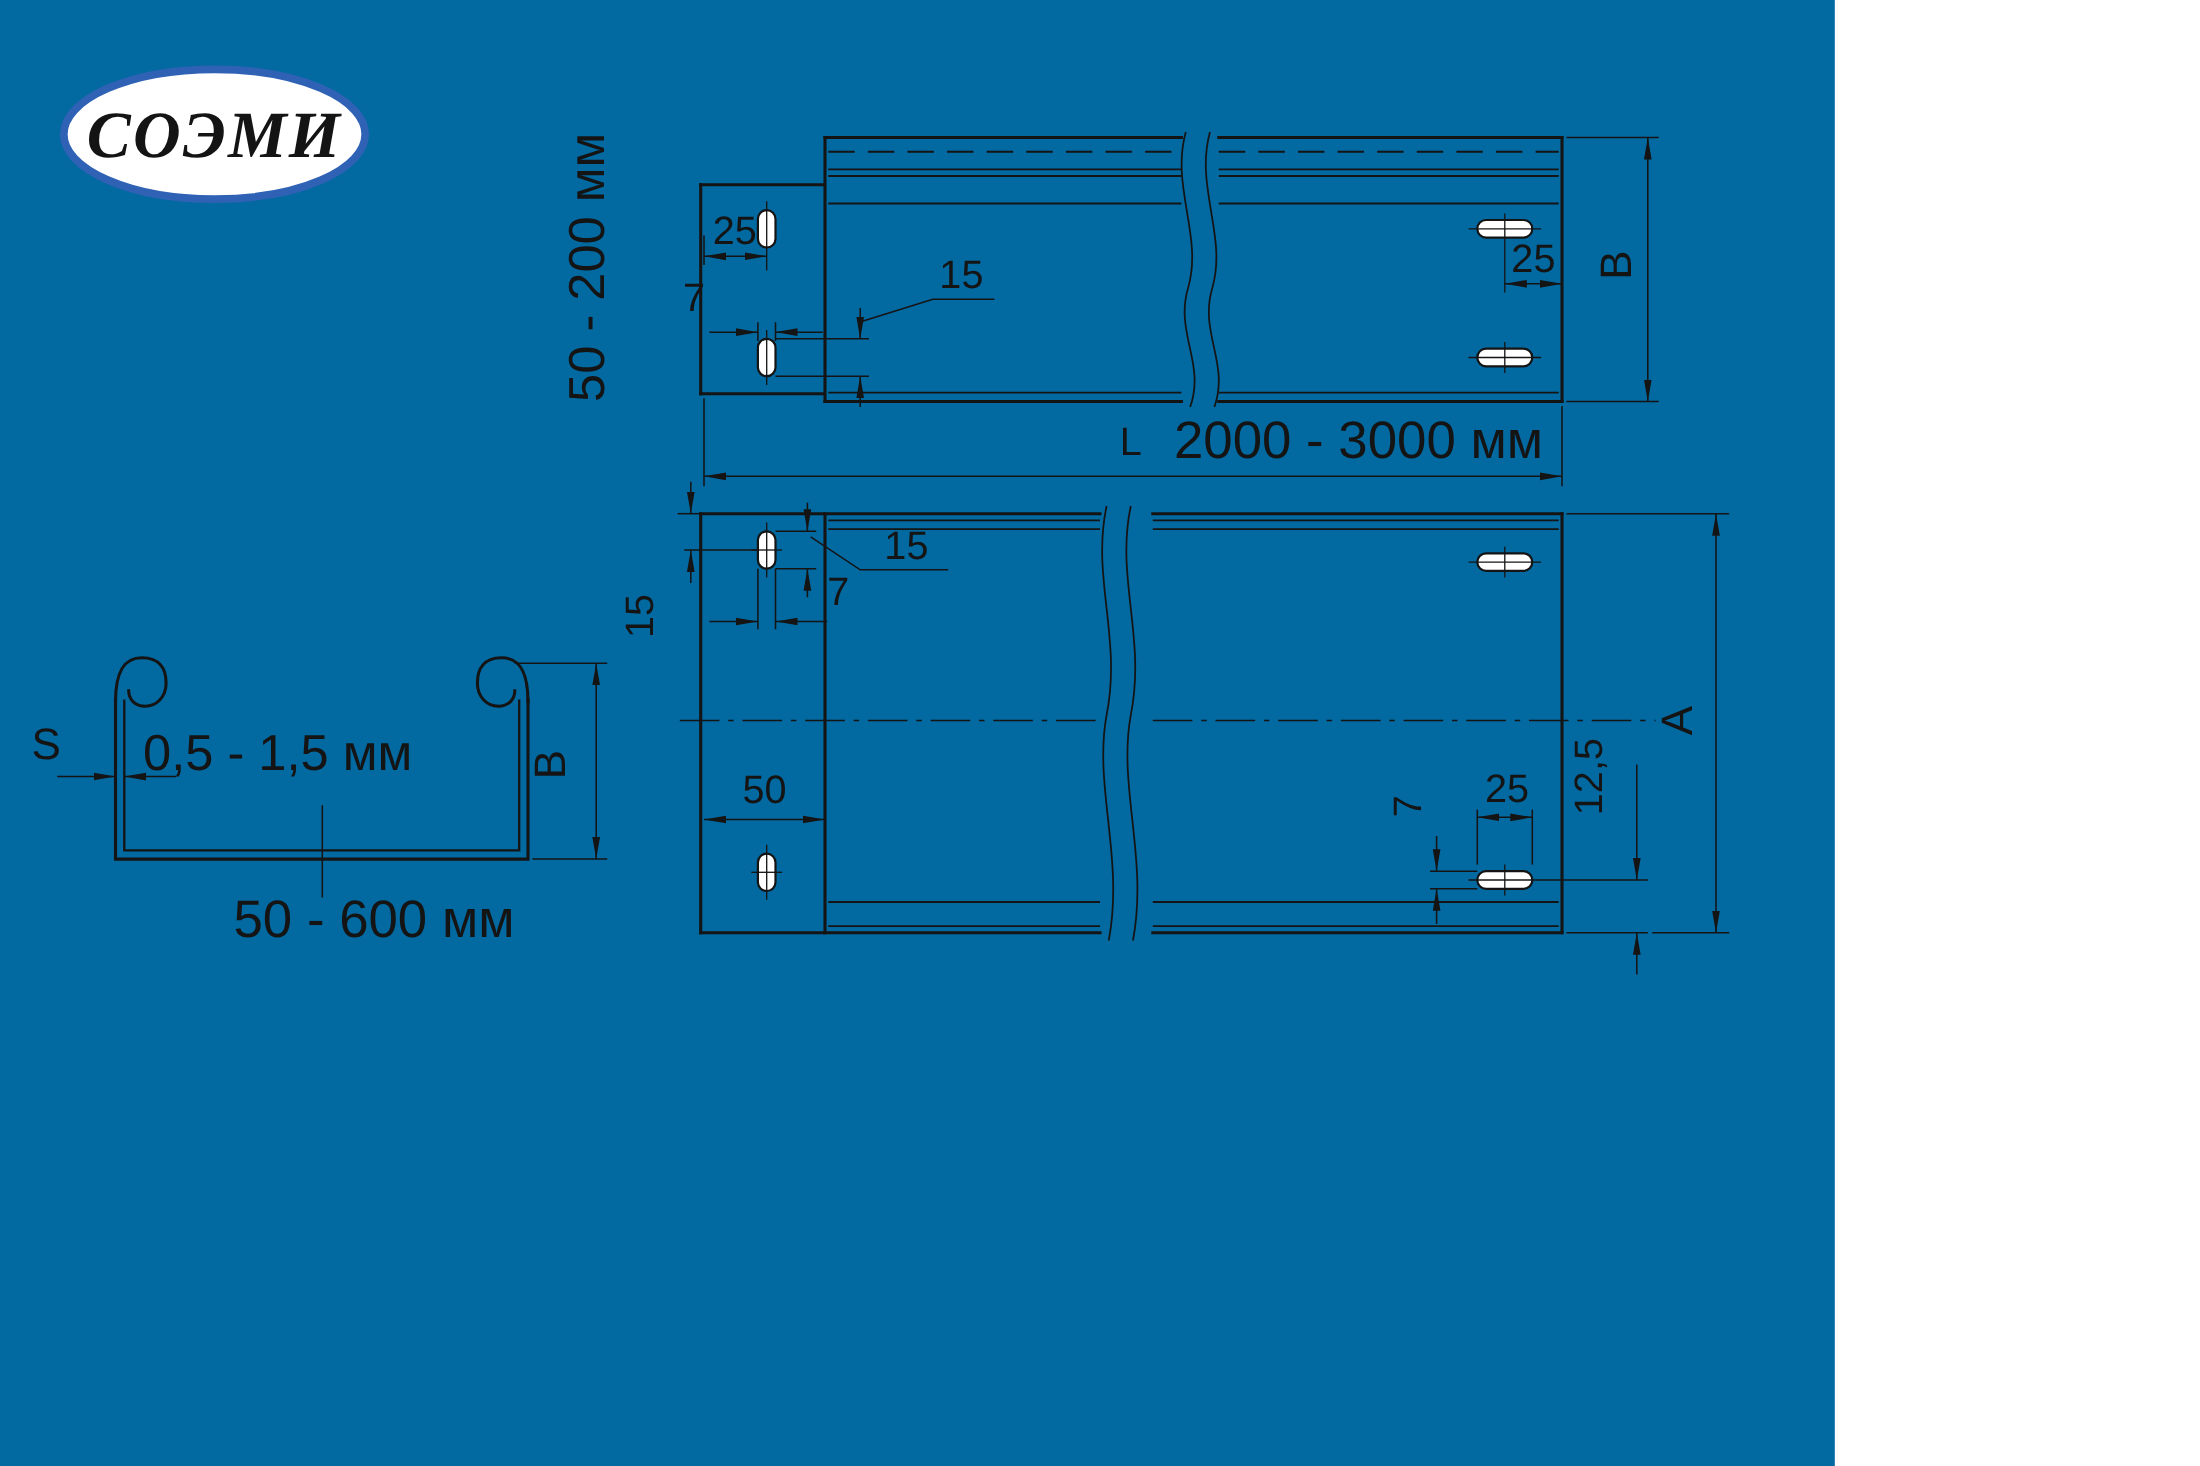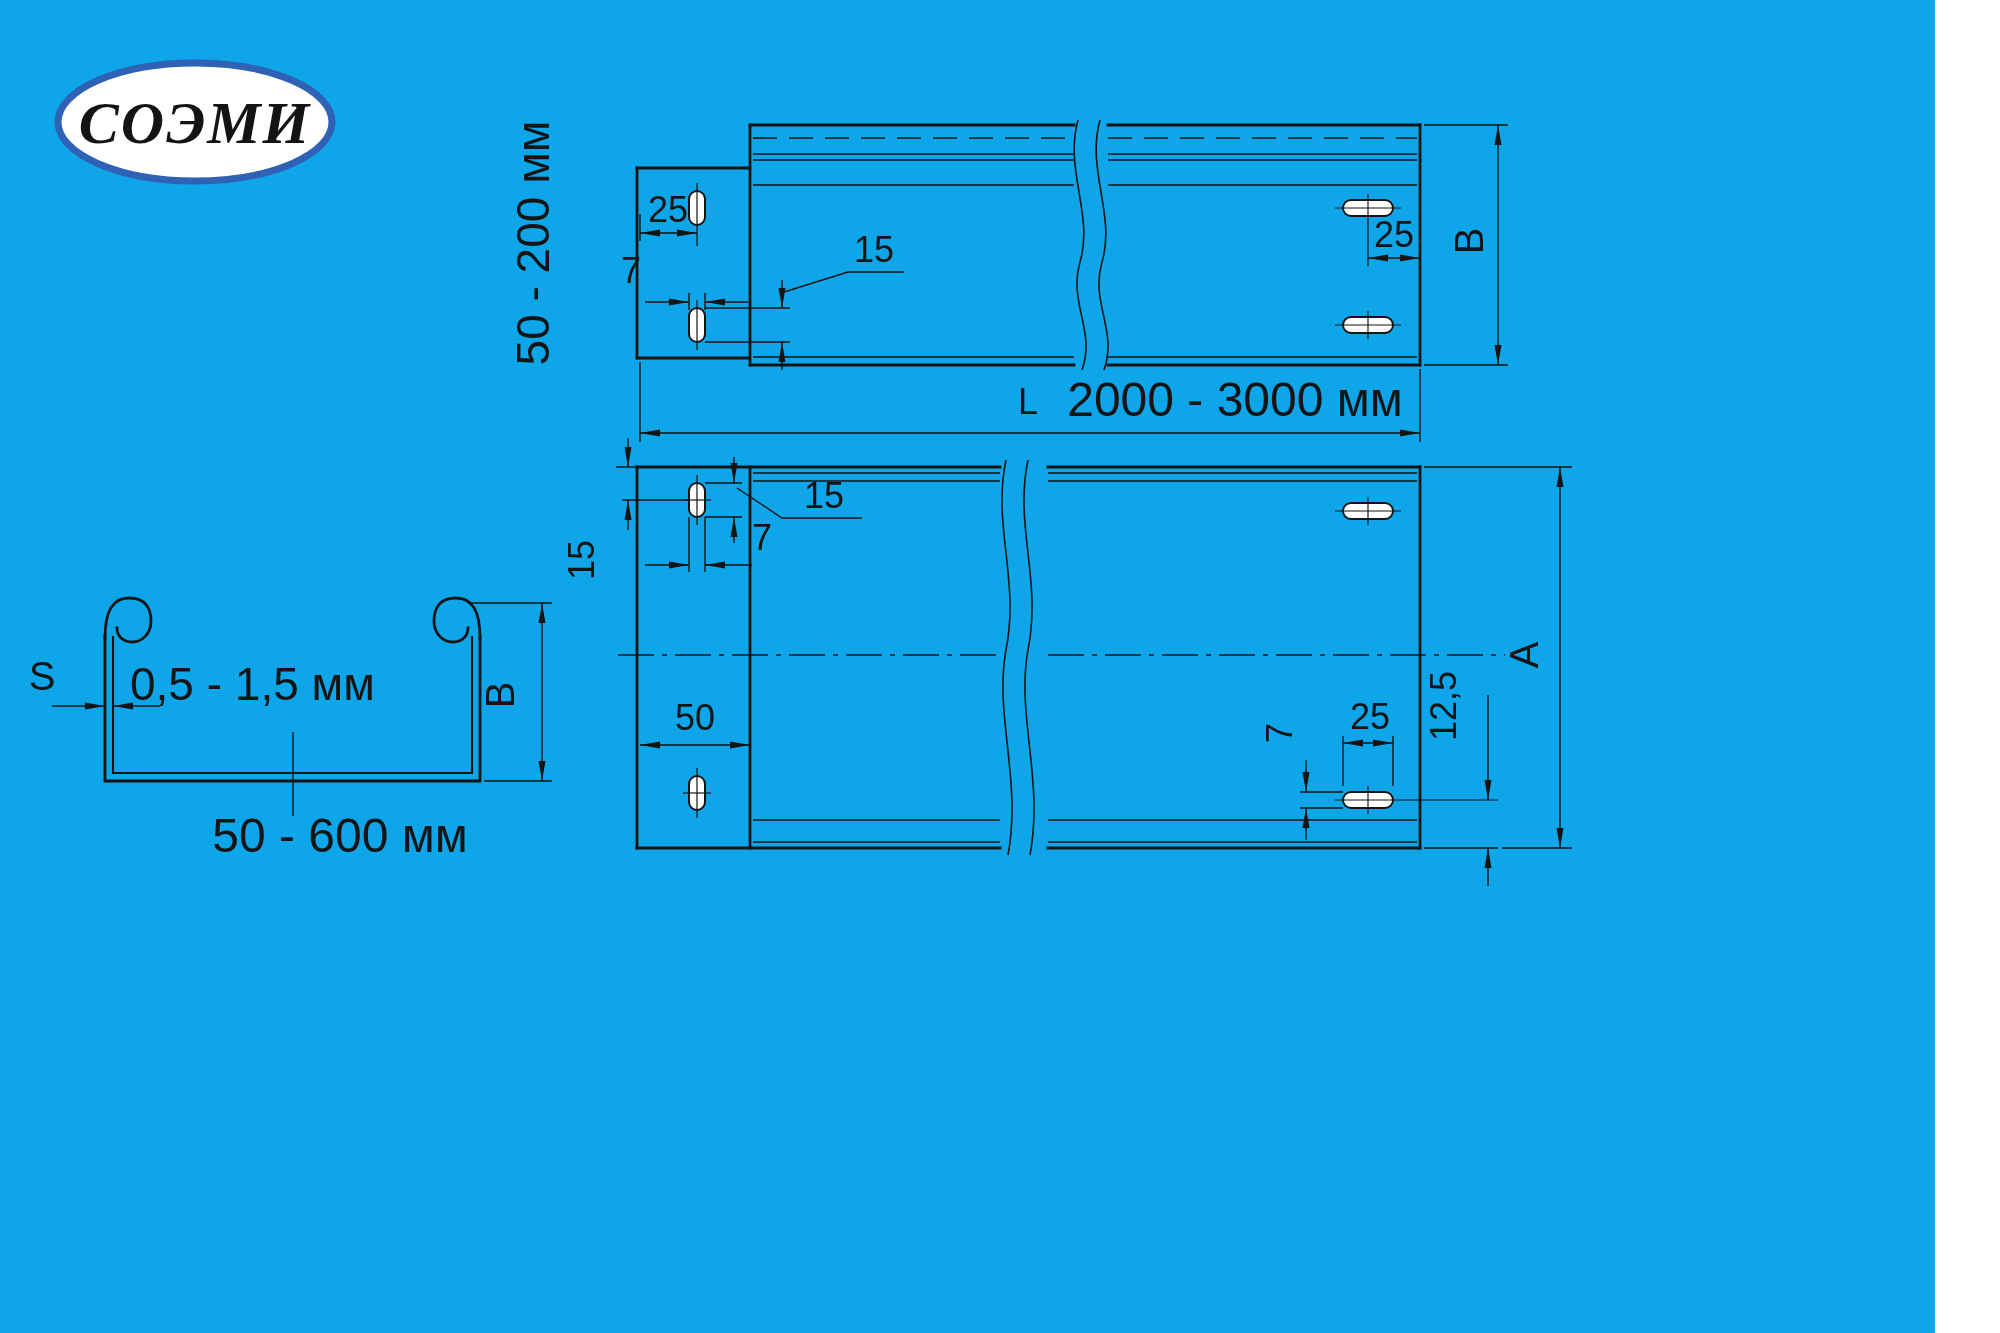--- a/index.html
+++ b/index.html
@@ -1,16 +1,16 @@
 <!DOCTYPE html>
 <html><head>
 <meta charset="utf-8">
 <style>
   html,body{margin:0;padding:0;background:#ffffff;}
-  .sheet{width:1935px;height:1333px;background:#0ea5e9;position:relative;overflow:hidden;
+  .sheet{width:1668px;height:1333px;background:#0369a1;position:relative;overflow:hidden;
          font-family:"Liberation Sans", sans-serif;}
   svg{display:block;}
   .thick{stroke:#141414;stroke-width:2.8;fill:none;stroke-linecap:square;}
   .med{stroke:#141414;stroke-width:2.1;fill:none;}
   .thin{stroke:#141414;stroke-width:1.6;fill:none;}
   .dim{stroke:#141414;stroke-width:1.4;fill:none;}
   .cmark{stroke:#141414;stroke-width:1.2;fill:none;}
   .dash{stroke:#141414;stroke-width:1.7;fill:none;stroke-dasharray:24 12;}
   .cline{stroke:#141414;stroke-width:1.4;fill:none;stroke-dasharray:36 8 5 8;}
   .slot{stroke:#141414;stroke-width:2;fill:#ffffff;}

